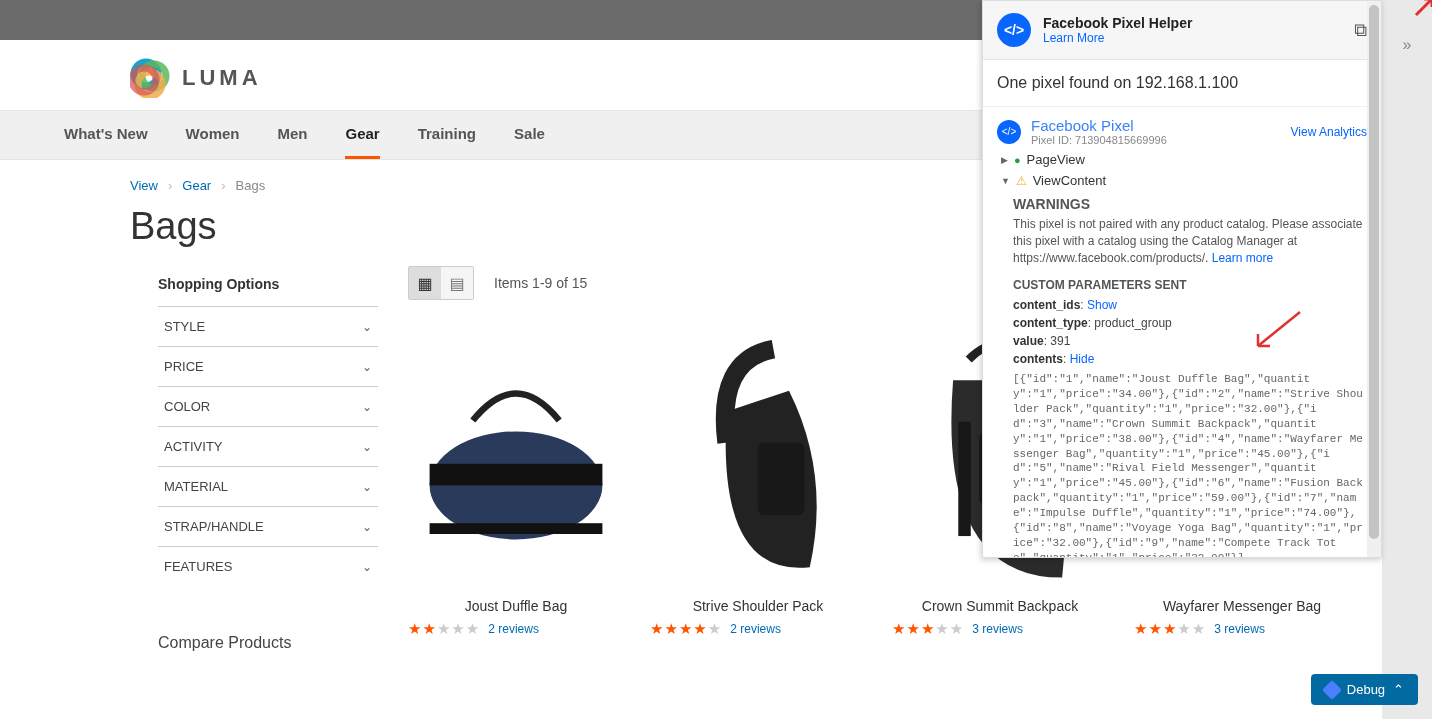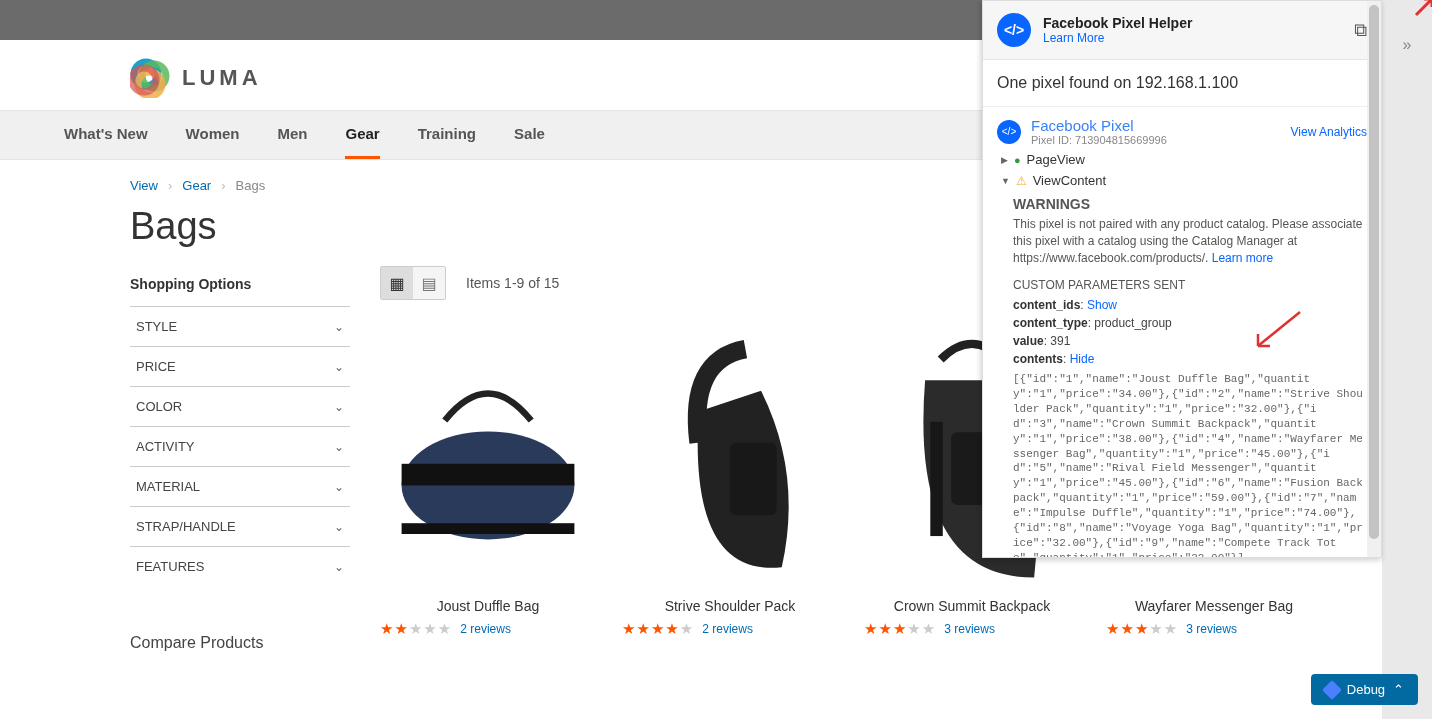--- a/index.html
+++ b/index.html
@@ -23,21 +23,21 @@
 
   
   .breadcrumb { padding: 18px 130px 8px 130px; color: #888; font-size: 13px; display: flex; align-items: center; gap: 10px; }
   .breadcrumb .chev { color: #bbb; }
   .bc-link { color: #006bb4; cursor: pointer; }
 
   
   .page-title { padding: 4px 130px 18px 130px; font-size: 38px; font-weight: 300; color: #333; }
 
   
-  .main { display: flex; padding: 0 130px; gap: 30px; }
+  .main { display: flex; padding: 0 130px; gap: 30px; margin-left: 28px; }
   .sidebar { width: 220px; flex-shrink: 0; }
   .sidebar h3 { font-size: 14px; font-weight: 600; padding: 10px 0 14px 0; color: #333; }
   .filter { border-top: 1px solid #ccc; padding: 12px 6px; display: flex; justify-content: space-between; align-items: center; font-size: 13px; color: #444; cursor: pointer; }
   .filter:last-of-type { border-bottom: 1px solid #ccc; }
   .filter .chev-down { font-size: 12px; color: #666; }
   .compare { margin-top: 48px; font-size: 16px; color: #444; }
 
   .content { flex: 1; }
   .toolbar-row { display: flex; align-items: center; gap: 20px; padding-bottom: 18px; }
   .view-modes { display: flex; border: 1px solid #ccc; border-radius: 2px; overflow: hidden; }
@@ -70,21 +70,21 @@
   .ext-pixel-id { font-size: 11px; color: #888; }
   .ext-analytics { color: #0866ff; font-size: 12px; margin-left: auto; cursor: pointer; }
   .ext-event { padding: 6px 0 0 4px; display: flex; align-items: center; gap: 6px; font-size: 13px; color: #333; cursor: pointer; }
   .ext-event .tri { font-size: 9px; color: #666; }
   .ext-event .ok { color: #2e9b3e; font-size: 11px; }
   .ext-event .warn { color: #f5a623; font-size: 12px; }
   .ext-indent { margin-left: 16px; }
   .ext-warn-head { font-weight: 700; color: #555; font-size: 14px; margin: 8px 0 4px 0; }
   .ext-warn-body { font-size: 12px; color: #555; line-height: 1.4; }
   .ext-warn-body a { color: #0866ff; cursor: pointer; }
-  .ext-param-head { font-weight: 400; color: #555; font-size: 12px; margin: 12px 0 4px 0; }
+  .ext-param-head { font-weight: 700; color: #555; font-size: 12px; margin: 12px 0 4px 0; }
   .ext-kv { font-size: 12px; color: #444; line-height: 1.5; }
   .ext-kv b { font-weight: 700; color: #333; }
   .ext-kv a { color: #0866ff; cursor: pointer; }
   .ext-contents { font-family: "Courier New", monospace; font-size: 11px; color: #666; line-height: 1.35; margin: 4px 0 8px 0; word-break: break-all; }
 
   
   .debug-pill { position: absolute; bottom: 14px; right: 14px; background: #0369a1; color: #fff; border-radius: 4px; padding: 8px 14px; display: flex; align-items: center; gap: 8px; font-size: 13px; cursor: pointer; }
   .debug-diamond { width: 14px; height: 14px; background: #4a7fff; transform: rotate(45deg); border-radius: 2px; }
 
   

